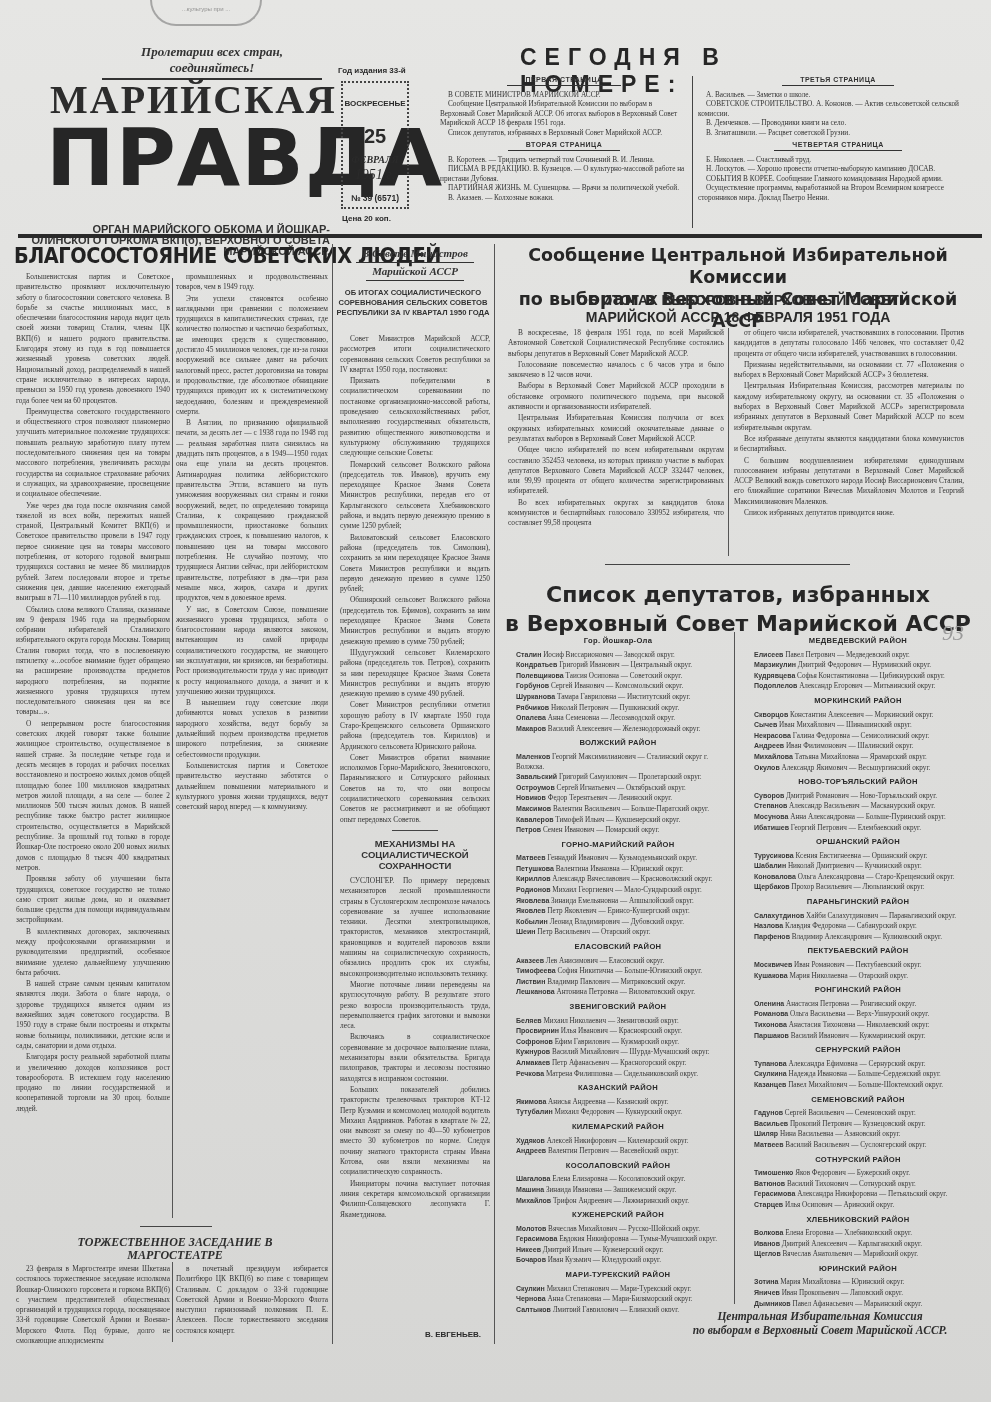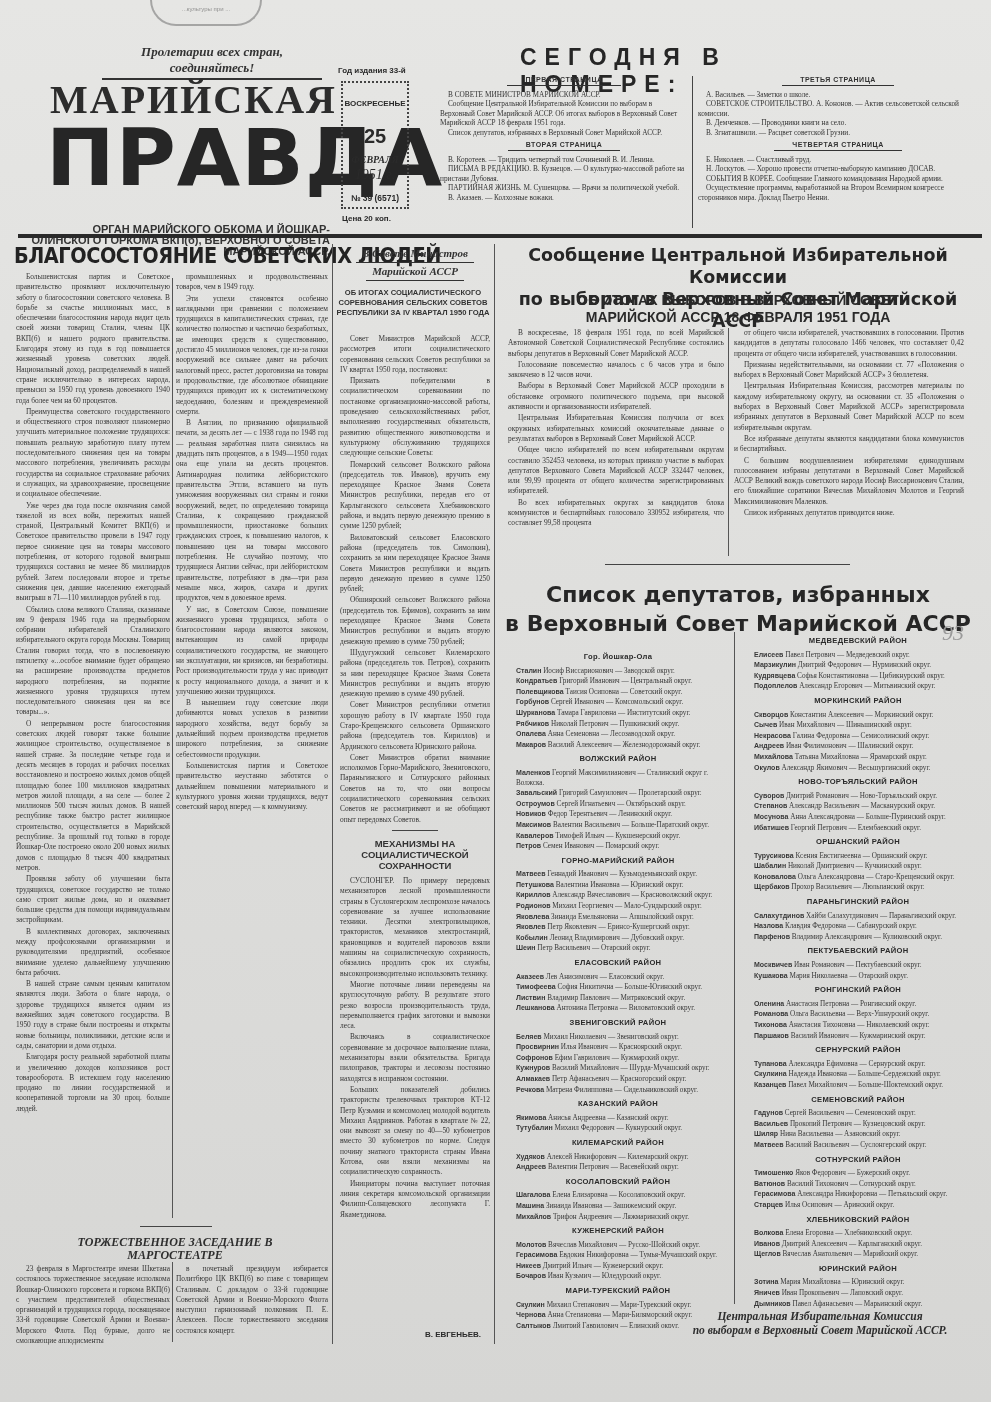--- a/index.html
+++ b/index.html
@@ -255,21 +255,21 @@
     <p>Список избранных депутатов приводится ниже.</p>
   </div>
   <div class="short-rule" style="left:605px; top:564px; width:245px; height:1px;"></div>
 
   <div class="list-head">
     <div>Список депутатов, избранных</div>
     <div>в Верховный Совет Марийской АССР</div>
   </div>
   <div class="hand93">93</div>
 
-  <div class="deputies" id="dep-left" style="left:504px; top:648px; width:228px; height:680px; overflow:hidden;">
+  <div class="deputies" id="dep-left" style="left:504px; top:632px; width:228px; height:680px; overflow:hidden;">
       <div class="district">Гор. Йошкар-Ола</div>
       <div class="dep"><b>Сталин</b> <span>Иосиф Виссарионович — Заводской округ.</span></div>
       <div class="dep"><b>Кондратьев</b> <span>Григорий Иванович — Центральный округ.</span></div>
       <div class="dep"><b>Полевщикова</b> <span>Таисия Осиповна — Советский округ.</span></div>
       <div class="dep"><b>Горбунов</b> <span>Сергей Иванович — Комсомольский округ.</span></div>
       <div class="dep"><b>Шурканова</b> <span>Тамара Гавриловна — Институтский округ.</span></div>
       <div class="dep"><b>Рябчиков</b> <span>Николай Петрович — Пушкинский округ.</span></div>
       <div class="dep"><b>Опалева</b> <span>Анна Семеновна — Лесозаводской округ.</span></div>
       <div class="dep"><b>Макаров</b> <span>Василий Алексеевич — Железнодорожный округ.</span></div>
       <div class="district">ВОЛЖСКИЙ РАЙОН</div>

